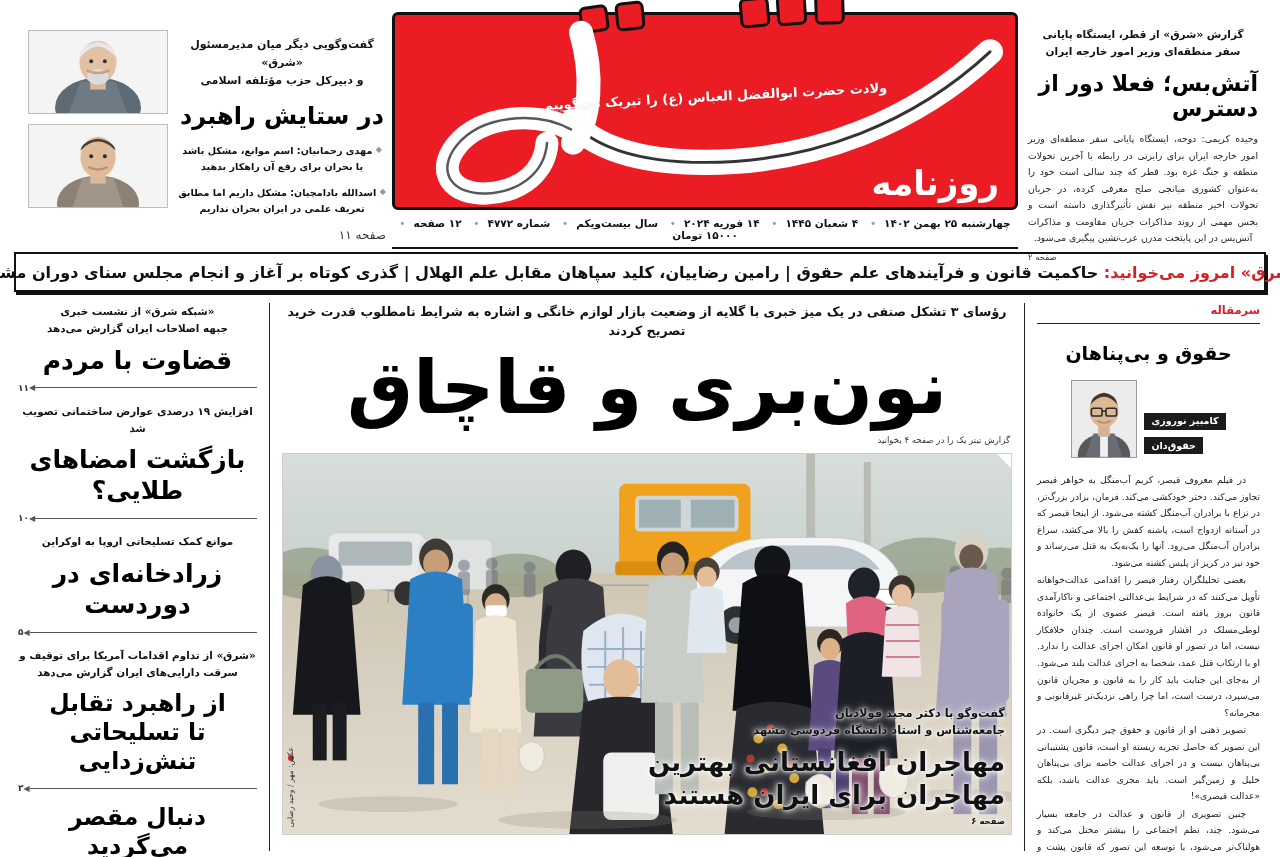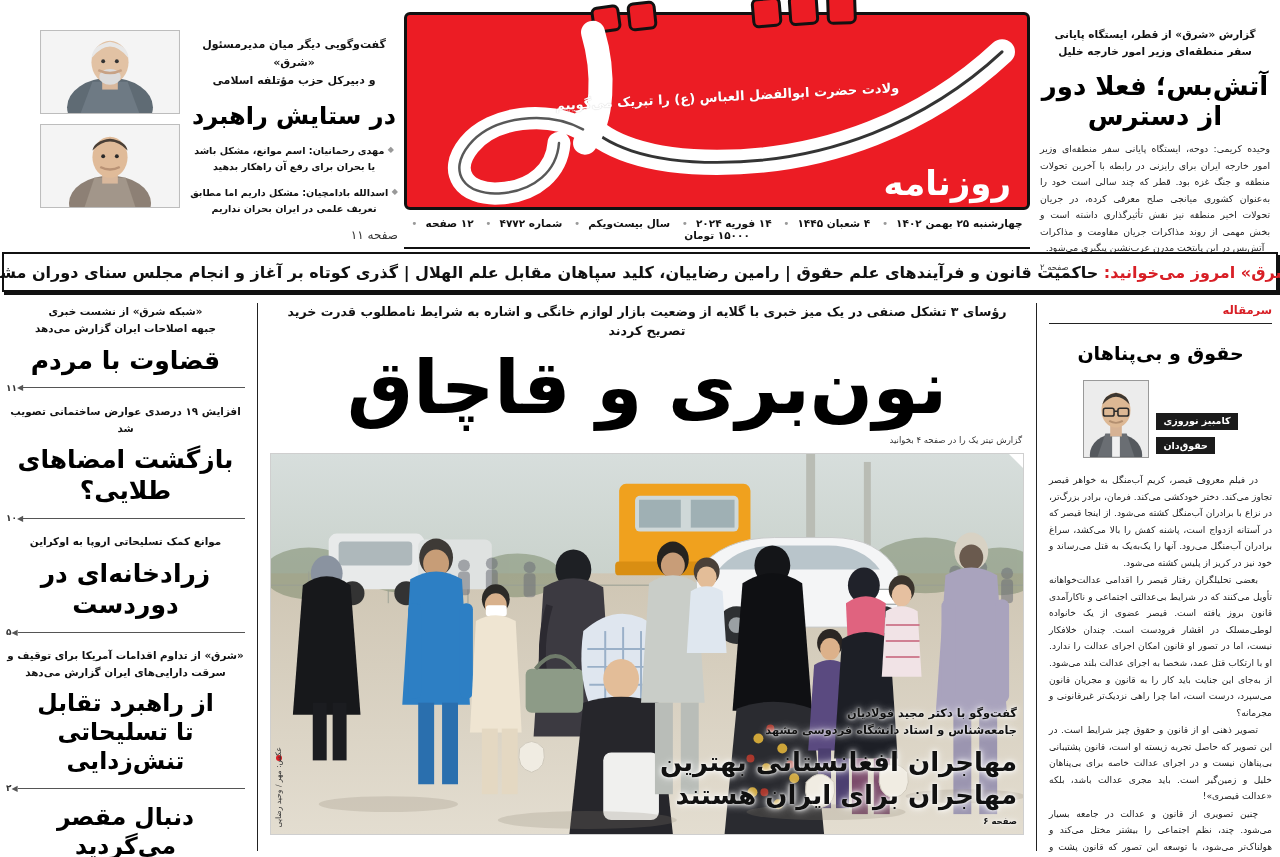--- a/index.html
+++ b/index.html
@@ -7,43 +7,43 @@
   body {
     width: 1280px;
     height: 857px;
     background: #ffffff;
     font-family: "DejaVu Sans", "Liberation Sans", sans-serif;
     direction: rtl;
     overflow: hidden;
     position: relative;
   }
 
-  .page { width: 1280px; height: 611px; position: relative; padding: 0 2px; }
+  .page { width: 1280px; height: 611px; position: relative; padding: 0 14px; }
 
   
   .masthead {
     display: flex;
     flex-direction: row;
     align-items: flex-start;
     height: 246px;
     padding-top: 8px;
   }
 
   
   .promo-right {
     width: 248px;
     padding: 18px 8px 0 10px;
     text-align: center;
   }
   .promo-right .kicker {
     font-size: 10.5px; font-weight: bold; line-height: 1.62; color: #111;
   }
   .promo-right .headline {
-    font-size: 26px; font-weight: bold; color: #000;
-    margin: 11px 0 10px; letter-spacing: -0.4px;
+    font-size: 22px; font-weight: bold; color: #000;
+    margin: 11px 0 10px; letter-spacing: -0.4px; text-align: right;
   }
   .promo-right .body {
     font-size: 9.3px; line-height: 1.78; color: #222; text-align: justify;
     text-align-last: center;
   }
   .promo-right .pagenum {
     font-size: 8.5px; color: #333; text-align: left; margin-top: 5px;
   }
 
   
@@ -242,21 +242,21 @@
 </head>
 <body>
 
 <div class="page">
 
   <div class="masthead">
 
     <div class="promo-right">
       <div class="kicker">
         <div>گزارش «شرق» از قطر، ایستگاه پایانی</div>
-        <div>سفر منطقه‌ای وزیر امور خارجه خلیل</div>
+        <div>سفر منطقه‌ای وزیر امور خارجه ایران</div>
       </div>
       <div class="headline">آتش‌بس؛ فعلا دور از دسترس</div>
       <div class="body">وحیده کریمی: دوحه، ایستگاه پایانی سفر منطقه‌ای وزیر امور خارجه ایران برای رایزنی در رابطه با آخرین تحولات منطقه و جنگ غزه بود. قطر که چند سالی است خود را به‌عنوان کشوری میانجی صلح معرفی کرده، در جریان تحولات اخیر منطقه نیز نقش تأثیرگذاری داشته است و بخش مهمی از روند مذاکرات جریان مقاومت و مذاکرات آتش‌بس در این پایتخت مدرن عرب‌نشین پیگیری می‌شود.</div>
       <div class="pagenum">صفحه ۲</div>
     </div>
 
     <div class="logo-wrap">
       <div class="logo-box">
         <svg class="logo-dots" viewBox="0 0 300 40">
           <g fill="#ec1c24" stroke="#111" stroke-width="3">
@@ -374,21 +374,21 @@
             <line x1="31" y1="31" x2="35" y2="31" stroke="#2b2b2b" stroke-width="1.6"></line>
             <path d="M26 41 Q33 45 40 41" stroke="#b38f70" stroke-width="2" fill="none"></path>
             <rect x="29" y="57" width="8" height="21" fill="#f0f0f0"></rect>
           </svg>
         </div>
       </div>
 
       <div class="edit-body">
         <p>در فیلم معروف قیصر، کریم آب‌منگل به خواهر قیصر تجاوز می‌کند. دختر خودکشی می‌کند. فرمان، برادر بزرگ‌تر، در نزاع با برادران آب‌منگل کشته می‌شود. از اینجا قیصر که در آستانه ازدواج است، پاشنه کفش را بالا می‌کشد، سراغ برادران آب‌منگل می‌رود. آنها را یک‌‌به‌یک به قتل می‌رساند و خود نیز در کریز از پلیس کشته می‌شود.</p>
         <p>بعضی تحلیلگران رفتار قیصر را اقدامی عدالت‌خواهانه تأویل می‌کنند که در شرایط بی‌عدالتی اجتماعی و ناکارآمدی قانون بروز یافته است. قیصر عضوی از یک خانواده لوطی‌مسلک در اقشار فرودست است. چندان خلافکار نیست، اما در تصور او قانون امکان اجرای عدالت را ندارد. او با ارتکاب قتل عمد، شخصا به اجرای عدالت بلند می‌شود. از به‌جای این جنایت باید کار را به قانون و مجریان قانون می‌سپرد، درست است، اما چرا راهی نزدیک‌تر غیرقانونی و مجرمانه؟</p>
-        <p>تصویر ذهنی او از قانون و حقوق چیز شرایط است. در این تصویر که حاصل تجربه زیسته او است، قانون پشتیبانی بی‌پناهان نیست و در اجرای عدالت خاصه برای بی‌پناهان خلیل و زمین‌گیر است. باید مجری عدالت باشد، بلکه «عدالت قیصری»!</p>
+        <p>تصویر ذهنی او از قانون و حقوق چیز دیگری است. در این تصویر که حاصل تجربه زیسته او است، قانون پشتیبانی بی‌پناهان نیست و در اجرای عدالت خاصه برای بی‌پناهان خلیل و زمین‌گیر است. باید مجری عدالت باشد، بلکه «عدالت قیصری»!</p>
         <p>چنین تصویری از قانون و عدالت در جامعه بسیار می‌شود. چند، نظم اجتماعی را بیشتر مختل می‌کند و هولناک‌تر می‌شود، با توسعه این تصور که قانون پشت و پناهی برای فرودستان نیست، توسل به روش‌های غیرقانونی و غیرحقوقی برای حل</p>
       </div>
     </div>
 
     <div class="col-lead">
       <div class="lead-kicker">رؤسای ۳ تشکل صنفی در یک میز خبری با گلایه از وضعیت بازار لوازم خانگی و اشاره به شرایط نامطلوب قدرت خرید تصریح کردند</div>
       <div class="lead-head">نون‌بری و قاچاق</div>
       <div class="lead-sub">گزارش تیتر یک را در صفحه ۴ بخوانید</div>
 
       <div class="photo-frame">

